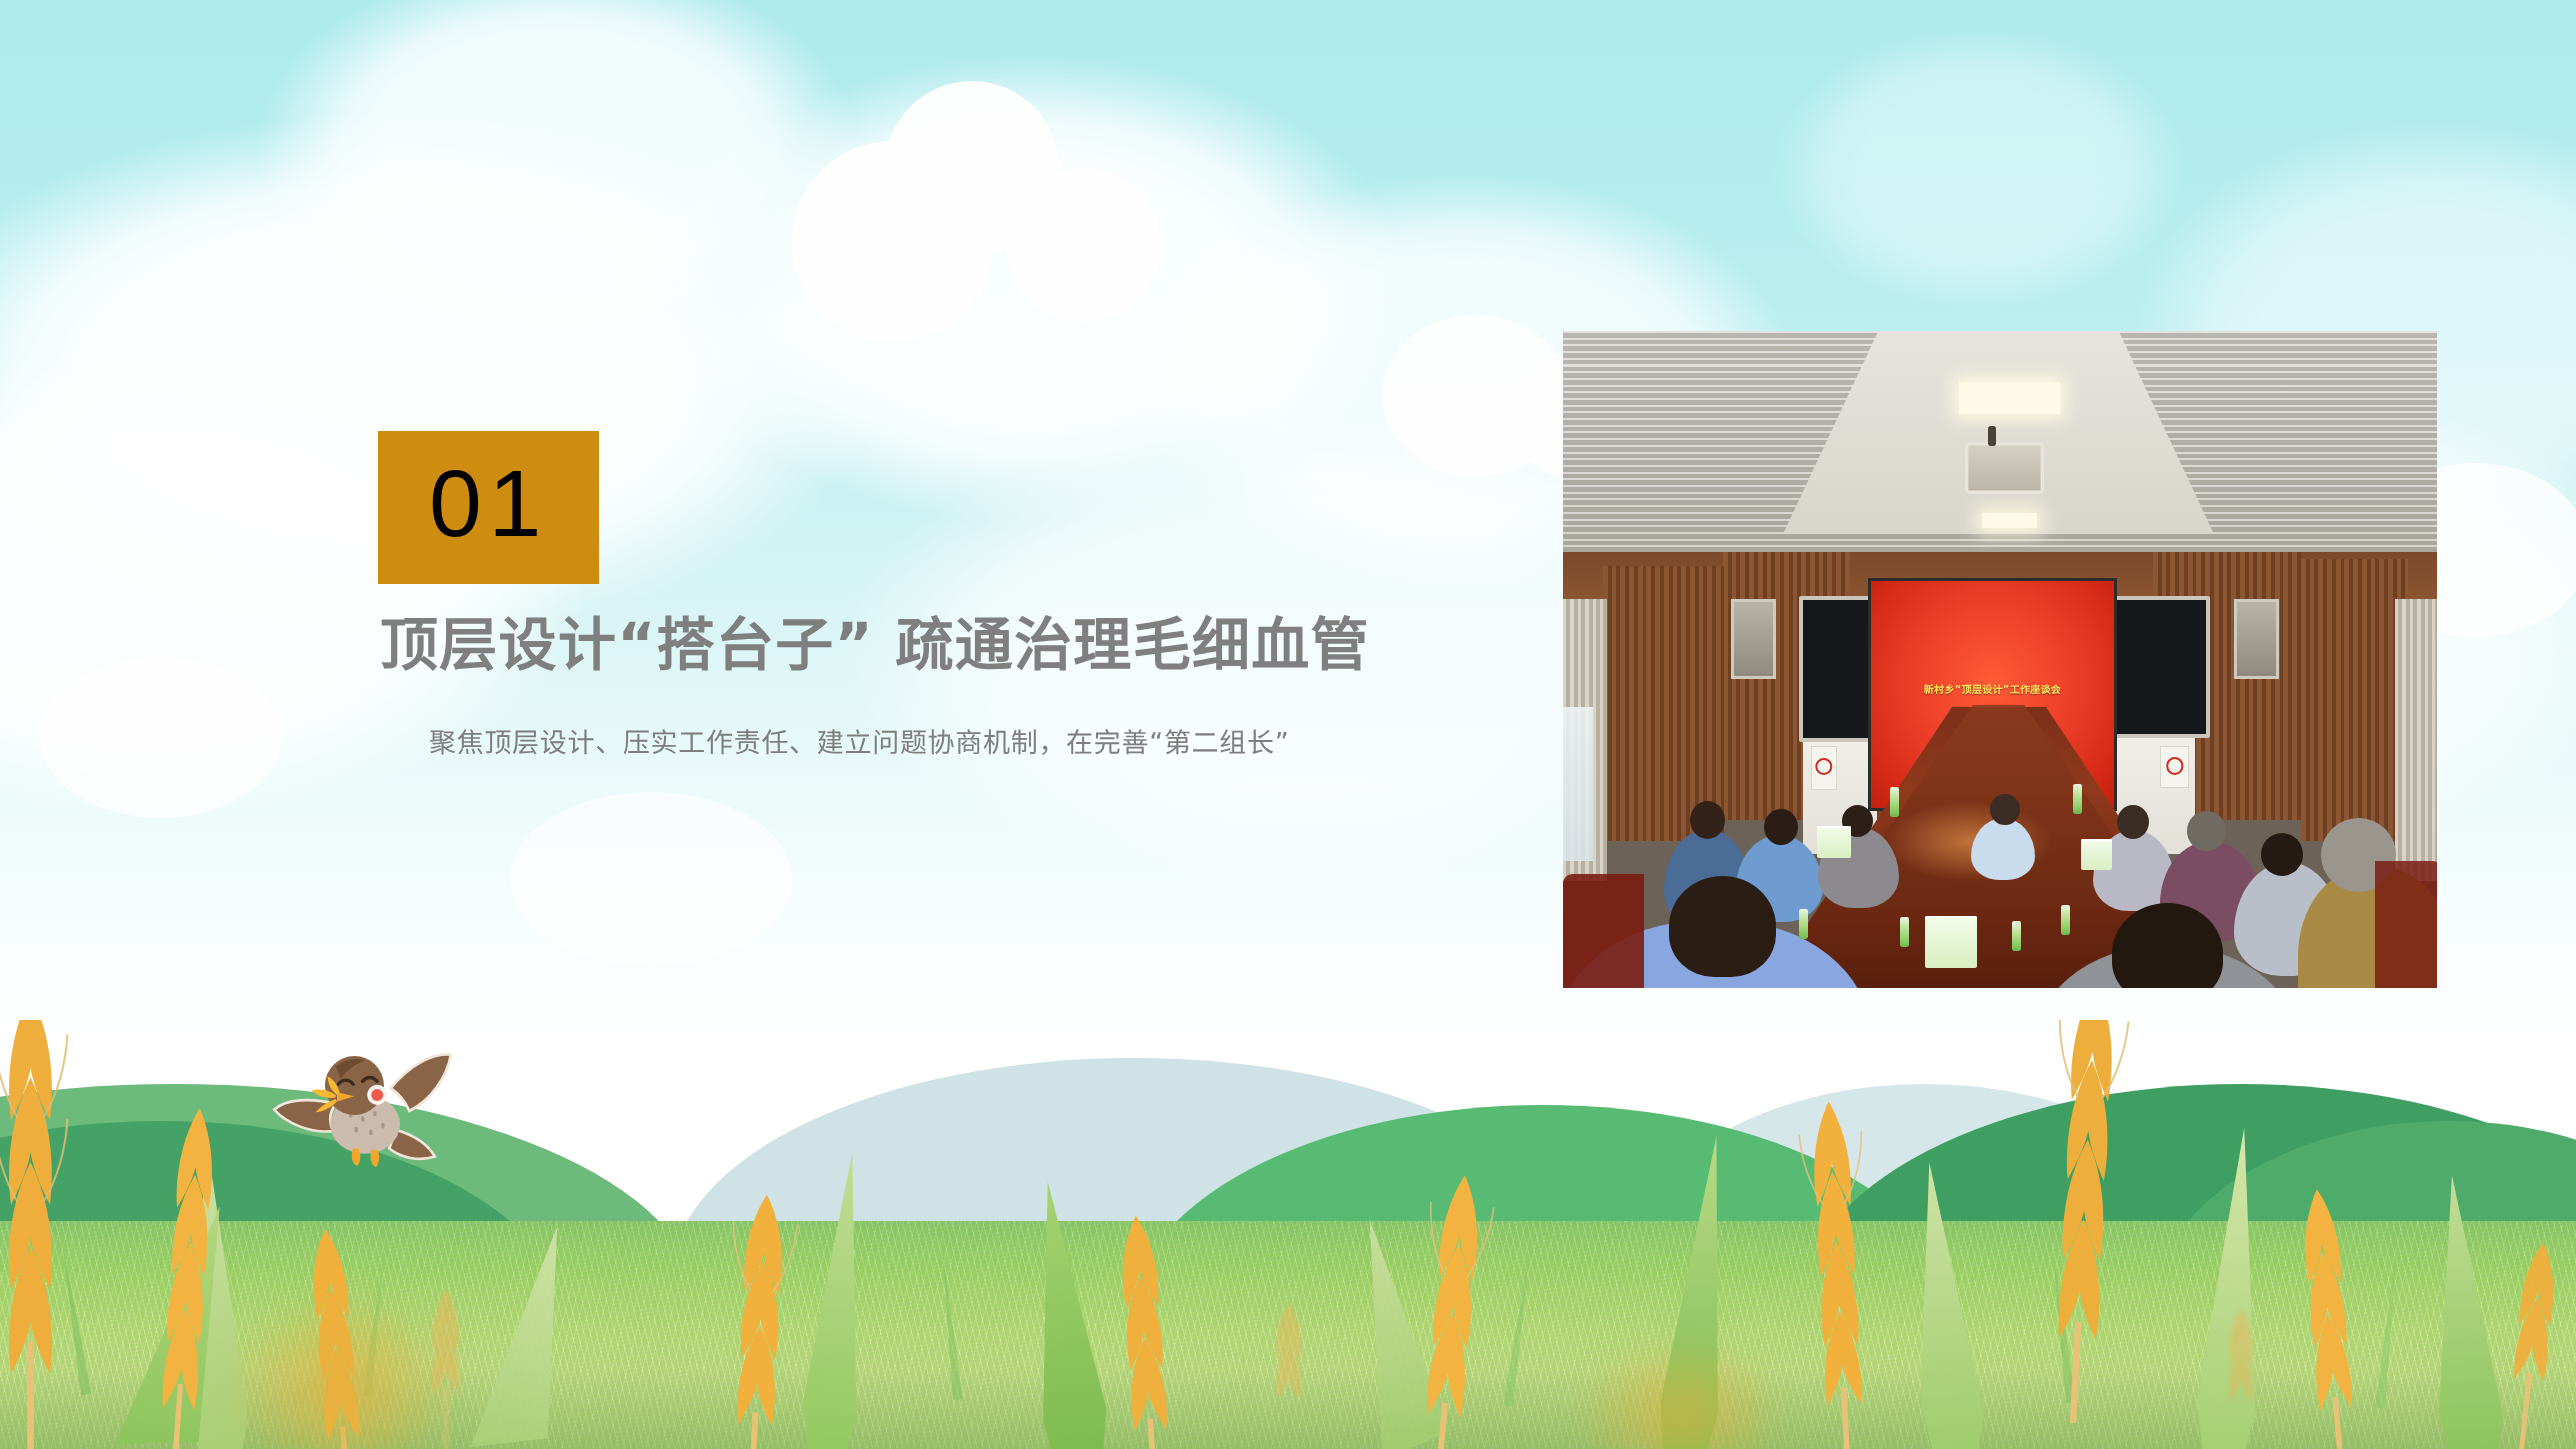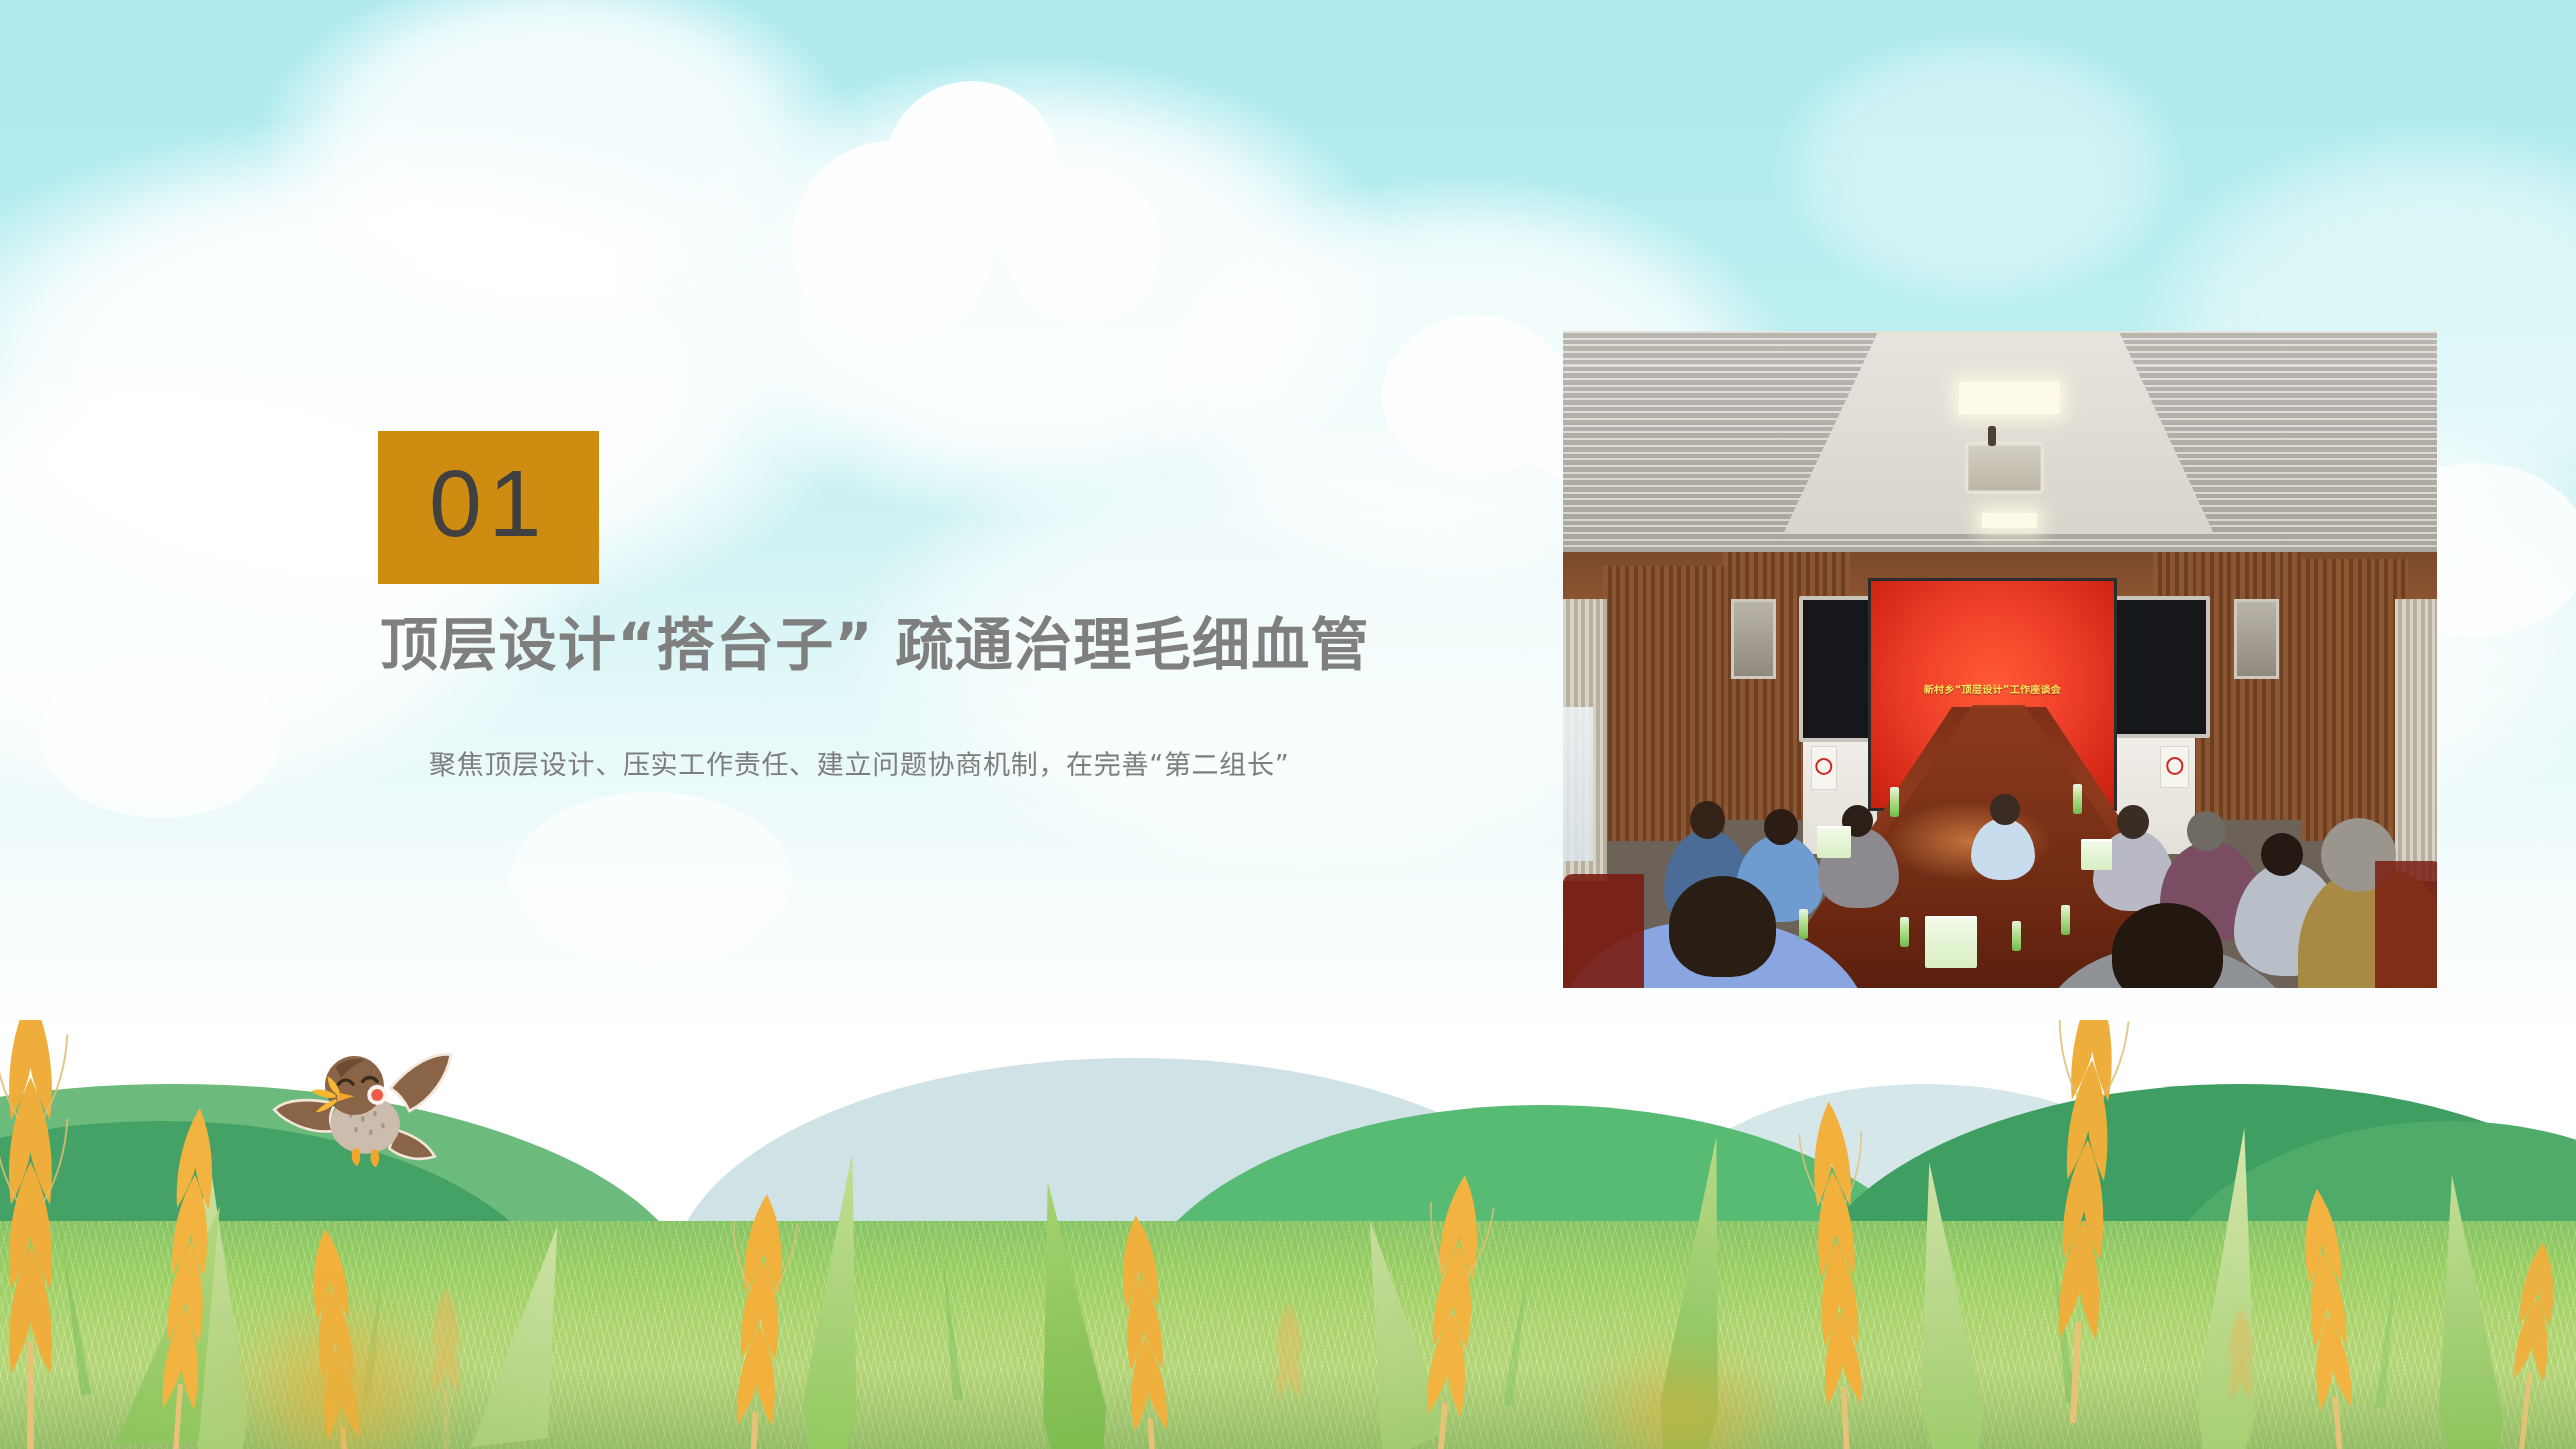--- a/index.html
+++ b/index.html
@@ -23,36 +23,36 @@
   .cloudsoft{position:absolute;border-radius:50%;
      background:radial-gradient(closest-side,#ffffff 58%,rgba(255,255,255,.85) 72%,rgba(255,255,255,0) 100%);}
 
   
   .badge{
     position:absolute;left:378px;top:431px;width:221px;height:153px;
     background:#ce8c11;
     display:flex;align-items:center;justify-content:center;
   }
   .badge span{
-    color:#404040;font-size:95px;font-weight:400;letter-spacing:6.7px;
+    color:#000000;font-size:95px;font-weight:400;letter-spacing:6.7px;
     line-height:1;font-family:"Liberation Sans","DejaVu Sans",sans-serif;
     transform:translateY(-4px);
   }
 
   
   .title{
     position:absolute;left:380px;top:614px;
     color:#7f7f7f;font-size:58px;font-weight:700;line-height:1.1;
     letter-spacing:1.3px;white-space:nowrap;
     font-family:"DejaVu Sans","Liberation Sans",sans-serif;
   }
 
   
   .para{
-    position:absolute;left:429px;top:737px;width:1067px;
+    position:absolute;left:429px;top:715px;width:1067px;
     color:#7e7e7e;font-size:27px;line-height:2.05;letter-spacing:0.7px;
     font-family:"DejaVu Sans","Liberation Sans",sans-serif;
   }
   .para .ln{display:block;white-space:nowrap;}
 
   
   .photo{
     position:absolute;left:1563px;top:331px;width:874px;height:657px;
     overflow:hidden;background:#6d6257;
   }

